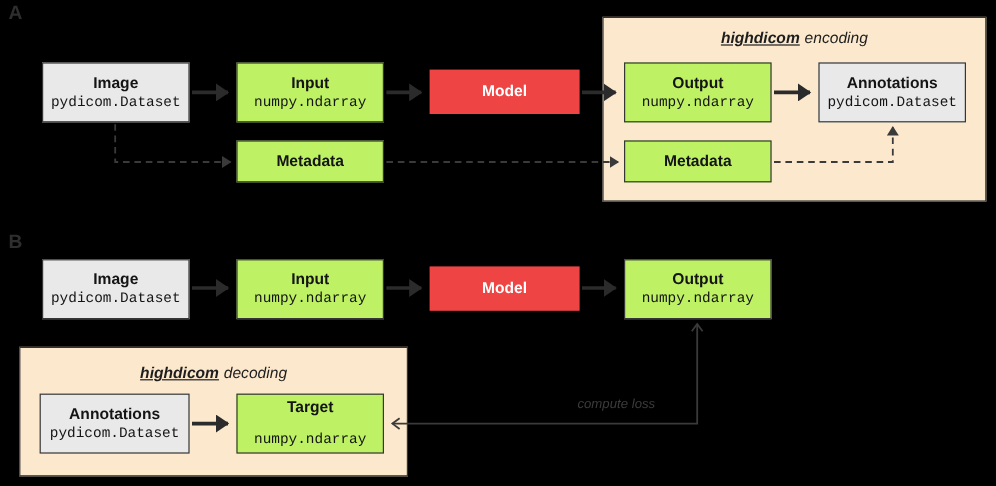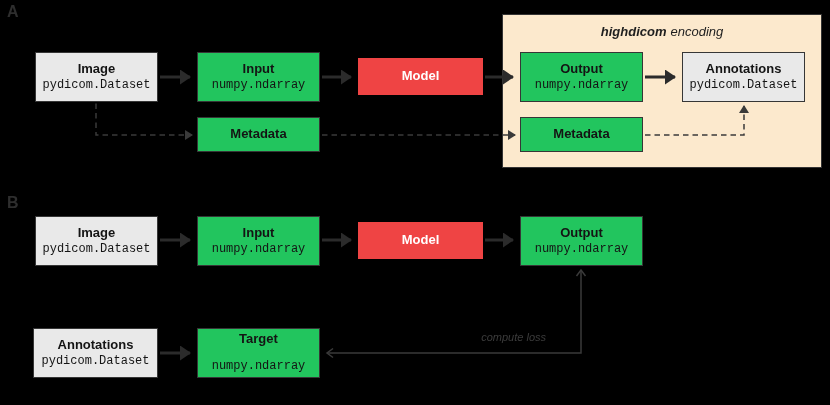--- a/index.html
+++ b/index.html
@@ -20,35 +20,35 @@
   }
   #group-a { left:502px; top:14px;  width:320px; height:154px; }
   #group-b { left:16px;  top:289px; width:324px; height:108px; }
 
   .group-title {
     position:absolute; left:0; width:100%; text-align:center;
     font-size:13px; font-style:italic; color:#1e1e1e;
   }
   #group-a .group-title { top:9px; }
   #group-b .group-title { top:13px; }
-  .gt-em { font-weight:bold; }
+  .gt-em { font-weight:bold;text-decoration:underline; }
   .gt-rest { margin-left:4px; }
 
   .node {
     position:absolute; box-sizing:border-box; border:1.6px solid #363636;
     display:flex; flex-direction:column; align-items:center; justify-content:center;
     z-index:3;
   }
   .node-title { font-size:13px; font-weight:bold; color:#141414; line-height:1.3; }
   .node-sub {
     font-family:Liberation Mono, monospace;
     font-size:12px; color:#141414; line-height:1.3;
   }
   .gray  { background:#e9e9e9; }
-  .white { background:#22c55e; }
+  .white { background:#bef264; }
   .model { background:#ef4444; border:none; }
   .model .node-title { color:#ffffff; }
 
   
   #box-image-a       { left:35px;  top:52px;  width:123px; height:50px; }
   #box-input-a       { left:197px; top:52px;  width:123px; height:50px; }
   #box-model-a       { left:358px; top:58px;  width:125px; height:37px; }
   #box-output-a      { left:520px; top:52px;  width:123px; height:50px; }
   #box-annotations-a { left:682px; top:52px;  width:123px; height:50px; }
   #box-metadata-src  { left:197px; top:117px; width:123px; height:35px; }
@@ -72,20 +72,25 @@
   }
 </style>
 </head>
 <body>
 
 <div id="stage">
 
   <div class="group" id="group-a">
     <div class="group-title">
       <span class="gt-em">highdicom</span><span class="gt-rest">encoding</span>
+    </div>
+  </div>
+  <div class="group" id="group-b">
+    <div class="group-title">
+      <span class="gt-em">highdicom</span><span class="gt-rest">decoding</span>
     </div>
   </div>
 
   <svg id="wires" viewBox="0 0 830 405">
     <defs>
       <marker id="tri" markerUnits="userSpaceOnUse" markerWidth="12" markerHeight="15" refX="10" refY="7.5" orient="auto">
         <path d="M0,0 L11,7.5 L0,15 Z" fill="#2b2b2b"></path>
       </marker>
       <marker id="triSm" markerUnits="userSpaceOnUse" markerWidth="9" markerHeight="10" refX="7" refY="5" orient="auto">
         <path d="M0,0 L8,5 L0,10 Z" fill="#3a3a3a"></path>

